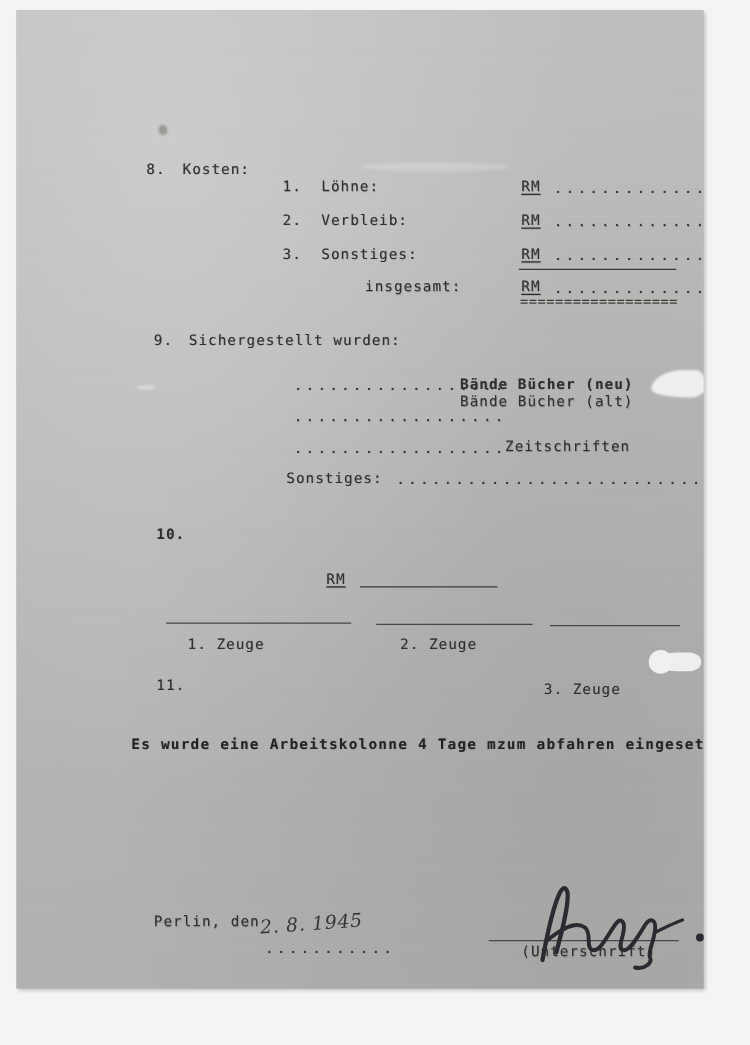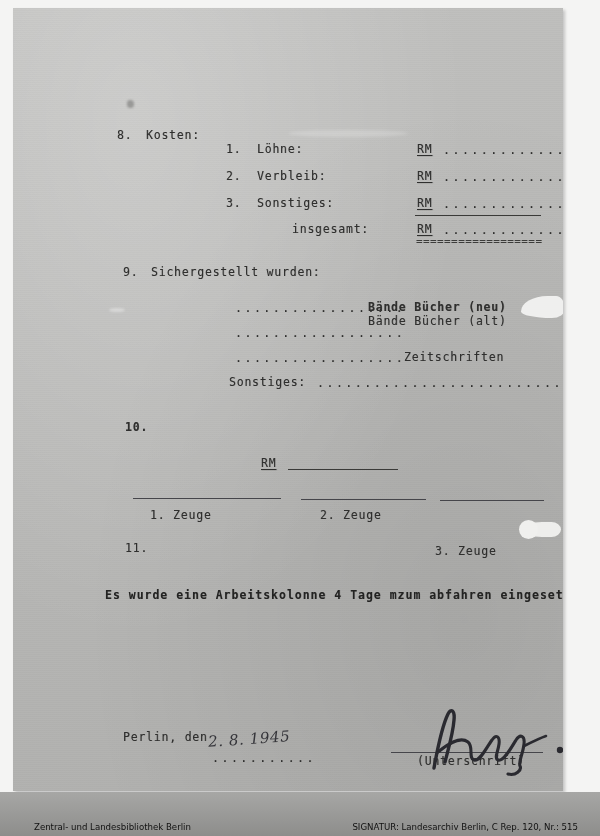--- a/index.html
+++ b/index.html
@@ -273,23 +273,14 @@
                    C88 28, 92 30, 91 38 C90 46, 86 52, 90 54 C95 56, 102 44, 108 34
                    C112 28, 117 29, 116 38 C115 48, 110 56, 112 60 C114 64, 108 70, 100 68" stroke-width="3.1"></path>
           <path d="M116 40 C124 36, 132 32, 138 30" stroke-width="2.6"></path>
           <circle cx="152" cy="44" r="3.2" fill="#2a2a30" stroke="none"></circle>
         </g>
       </svg>
 
     </div>
   </div>
 
-  <div id="caption-bar">
-    <div class="cap" id="caption-left">
-      <div>Zentral- und Landesbibliothek Berlin</div>
-      
-    </div>
-    <div class="cap" id="caption-right">
-      <div>SIGNATUR: Landesarchiv Berlin, C Rep. 120, Nr.: 515</div>
-    </div>
-  </div>
 
 </div>
 
 </body></html>

